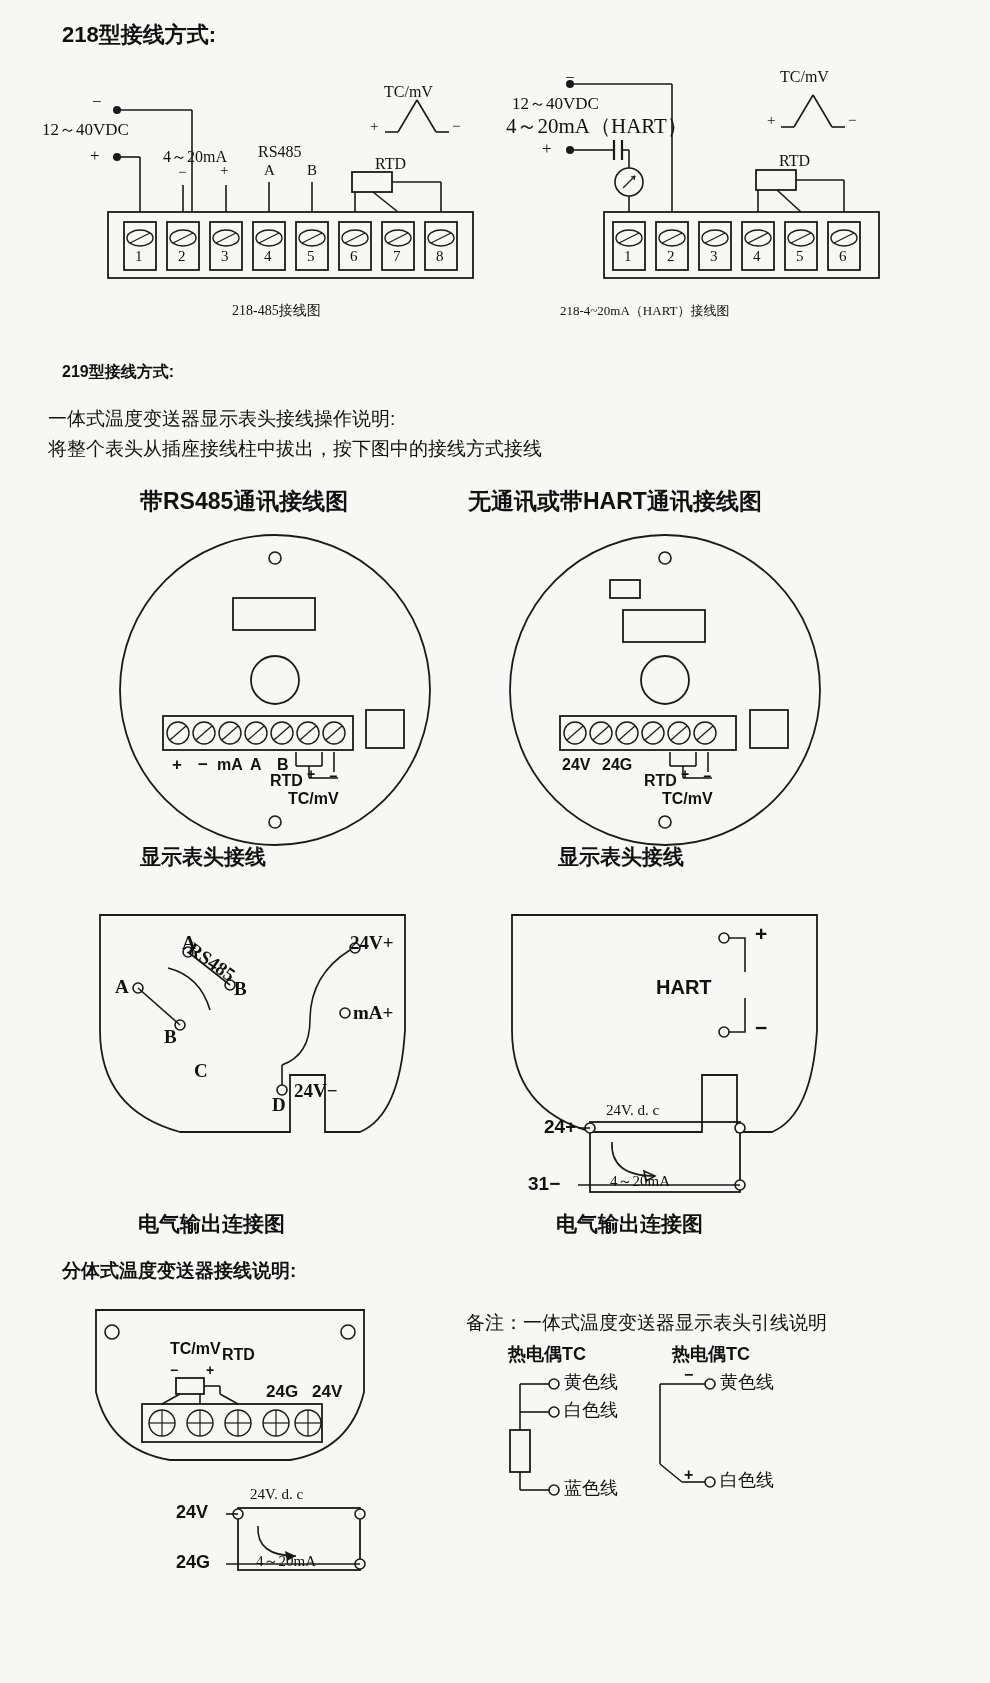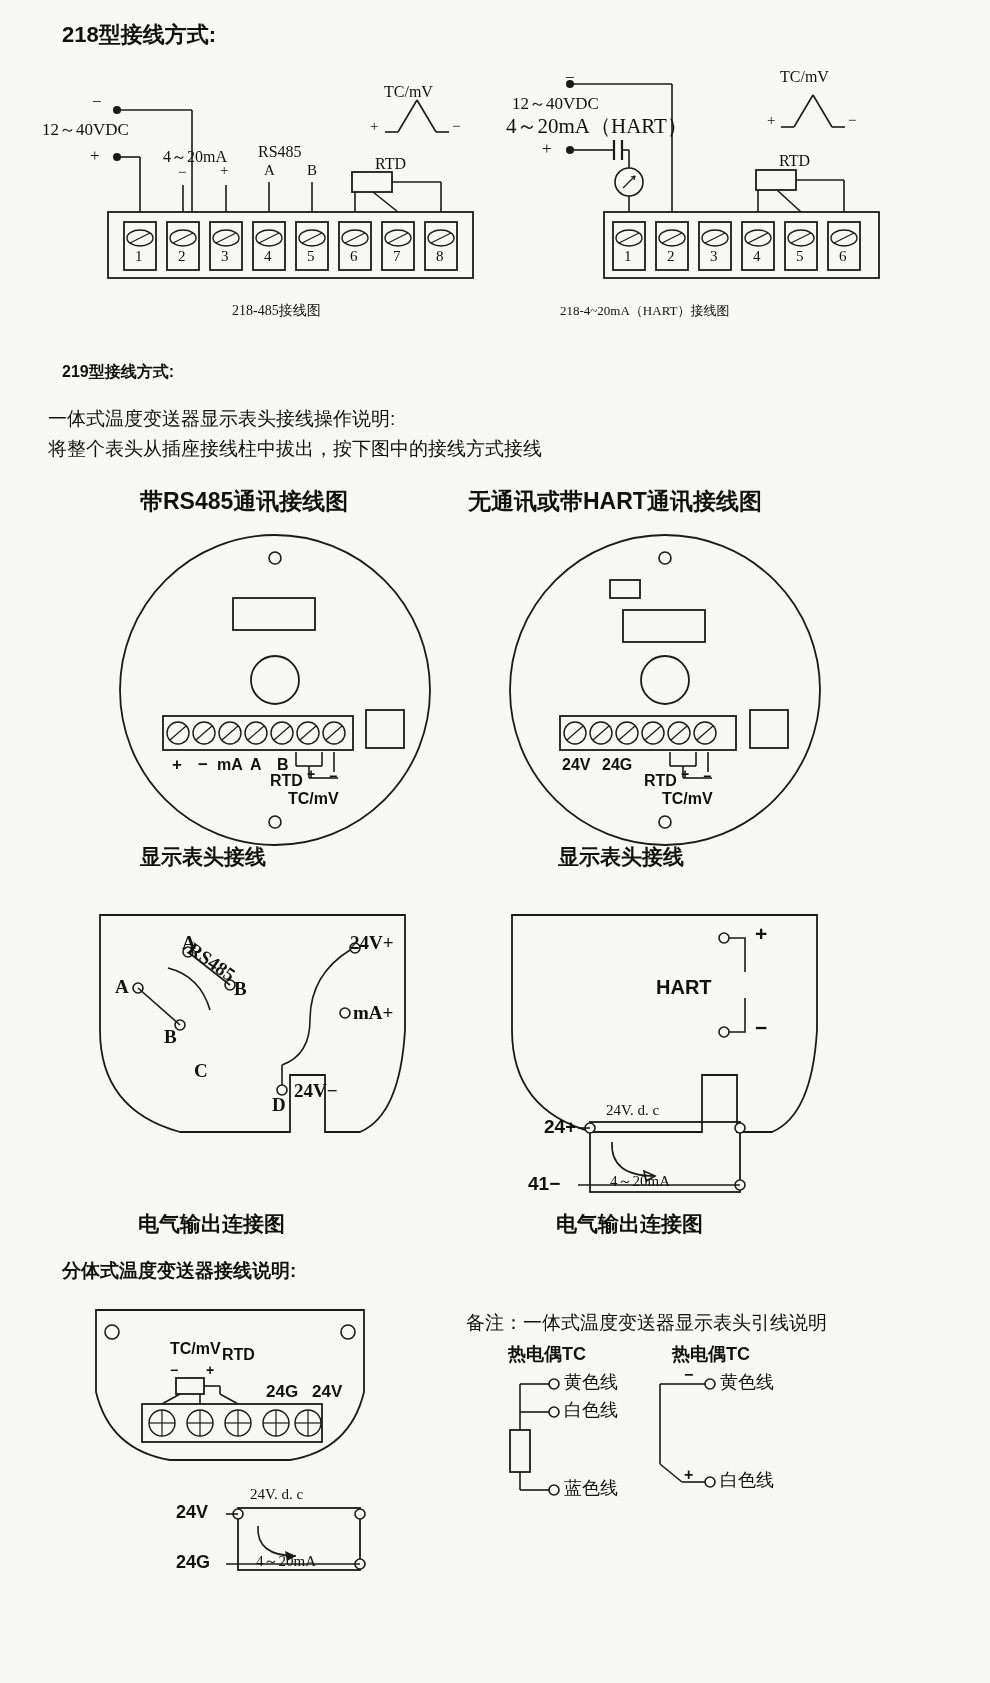--- a/index.html
+++ b/index.html
@@ -319,21 +319,21 @@
     <path class="ln" d="M185,296 l-11,-5 l2,10 Z" fill="#1a1a1a"></path>
     <line class="ln" x1="108" y1="248" x2="120" y2="248"></line>
     <line class="ln" x1="108" y1="305" x2="270" y2="305"></line>
   </svg>
   <div class="t bold" style="left:186px;top:96px;font-size:20px;">HART</div>
   <div class="t bold" style="left:285px;top:42px;font-size:21px;">+</div>
   <div class="t bold" style="left:285px;top:136px;font-size:21px;">−</div>
   <div class="t serif" style="left:136px;top:222px;font-size:15px;">24V. d. c</div>
   <div class="t serif" style="left:140px;top:292px;font-size:15px;">4～20mA</div>
   <div class="t bold" style="left:58px;top:236px;font-size:19px;margin-left:16px;">24+</div>
-  <div class="t bold" style="left:58px;top:293px;font-size:19px;">41−</div>
+  <div class="t bold" style="left:58px;top:293px;font-size:19px;">31−</div>
 </div>
 <div class="t bold" style="left:556px;top:1210px;font-size:21px;">电气输出连接图</div>
 
 <div class="t bold" style="left:62px;top:1258px;font-size:19px;">分体式温度变送器接线说明:</div>
 
 <div class="abs" style="left:60px;top:1300px;width:340px;height:180px;">
   <svg width="340" height="180">
     <path class="box" d="M36,10 L304,10 L304,92 Q290,150 230,160 L110,160 Q50,150 36,92 Z"></path>
     <circle class="odot" cx="52" cy="32" r="7"></circle>
     <circle class="odot" cx="288" cy="32" r="7"></circle>

